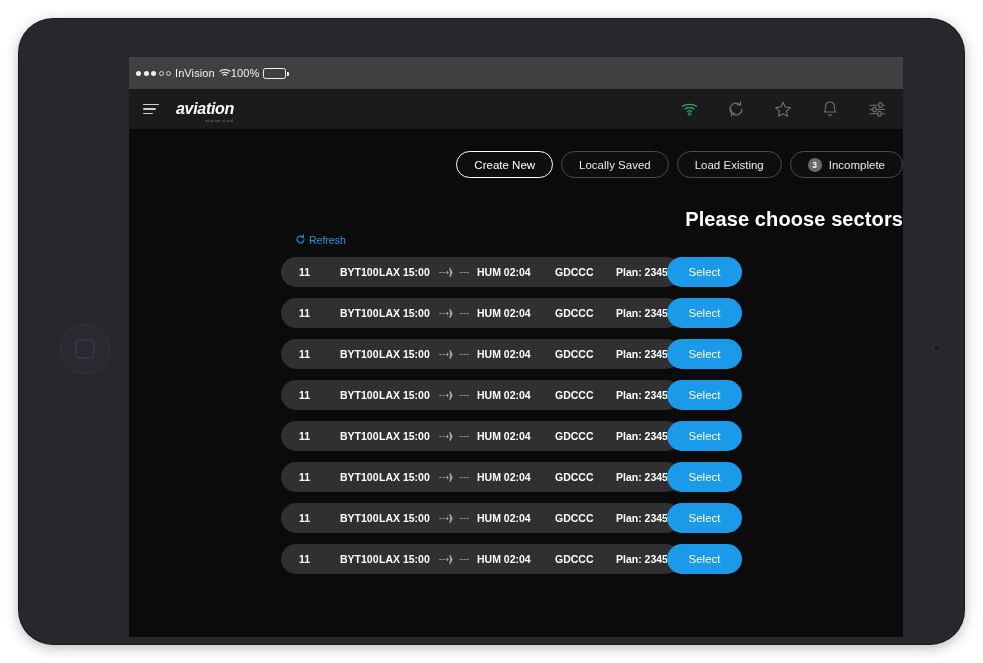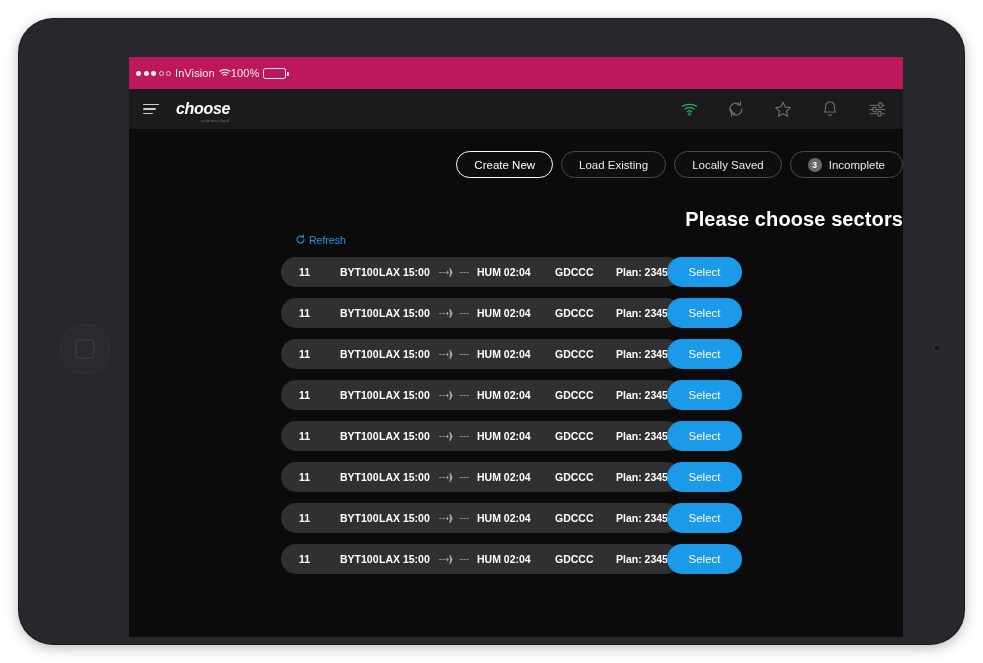--- a/index.html
+++ b/index.html
@@ -64,21 +64,21 @@
     top: 38px;
     width: 774px;
     height: 580px;
     background: #0b0b0c;
     overflow: hidden;
   }
 
   
   #status-bar {
     height: 20px;
-    background: #be185d;
+    background: #404040;
     display: flex;
     align-items: center;
     padding: 16px 7px;
     color: #f2f2f2;
     font-size: 11px;
     letter-spacing: 0.1px;
   }
   .sb-left { display: flex; align-items: center; gap: 4px; }
   .signal-dots { display: flex; align-items: center; gap: 2.5px; }
   .dot { width: 5px; height: 5px; border-radius: 50%; background: #f2f2f2; }
@@ -272,21 +272,21 @@
       </div>
     </div>
 
     <div id="app-header">
       <div id="hamburger-icon">
         <i></i>
           <i></i>
           <i></i>
       </div>
       <div id="brand">
-        <div id="brand-name">choose</div>
+        <div id="brand-name">aviation</div>
         <div id="brand-sub">aviation cloud</div>
       </div>
 
       <div id="header-actions">
         <div class="hdr-icon">
           <svg width="17" height="14" viewBox="0 0 17 14">
             <path d="M1.5 4.3 C4.8 1.6 12.2 1.6 15.5 4.3" stroke="#27ae60" stroke-width="1.2" fill="none" stroke-linecap="round"></path>
             <path d="M4 7 C6.2 5.2 10.8 5.2 13 7" stroke="#27ae60" stroke-width="1.2" fill="none" stroke-linecap="round"></path>
             <path d="M6.4 9.6 C7.5 8.7 9.5 8.7 10.6 9.6" stroke="#27ae60" stroke-width="1.2" fill="none" stroke-linecap="round"></path>
             <circle cx="8.5" cy="12" r="1.3" stroke="#27ae60" stroke-width="1" fill="none"></circle>
@@ -324,24 +324,24 @@
       </div>
     </div>
 
     <div id="content">
 
       <div id="tab-bar">
           <div class="tab active">
             <span>Create New</span>
           </div>
           <div class="tab">
+            <span>Locally Saved</span>
+          </div>
+          <div class="tab">
             <span>Load Existing</span>
-          </div>
-          <div class="tab">
-            <span>Locally Saved</span>
           </div>
           <div class="tab">
             <span class="tab-badge">3</span>
             <span>Incomplete</span>
           </div>
         </div>
 
       <div id="page-title">Please choose sectors</div>
 
       <div id="refresh-link">

